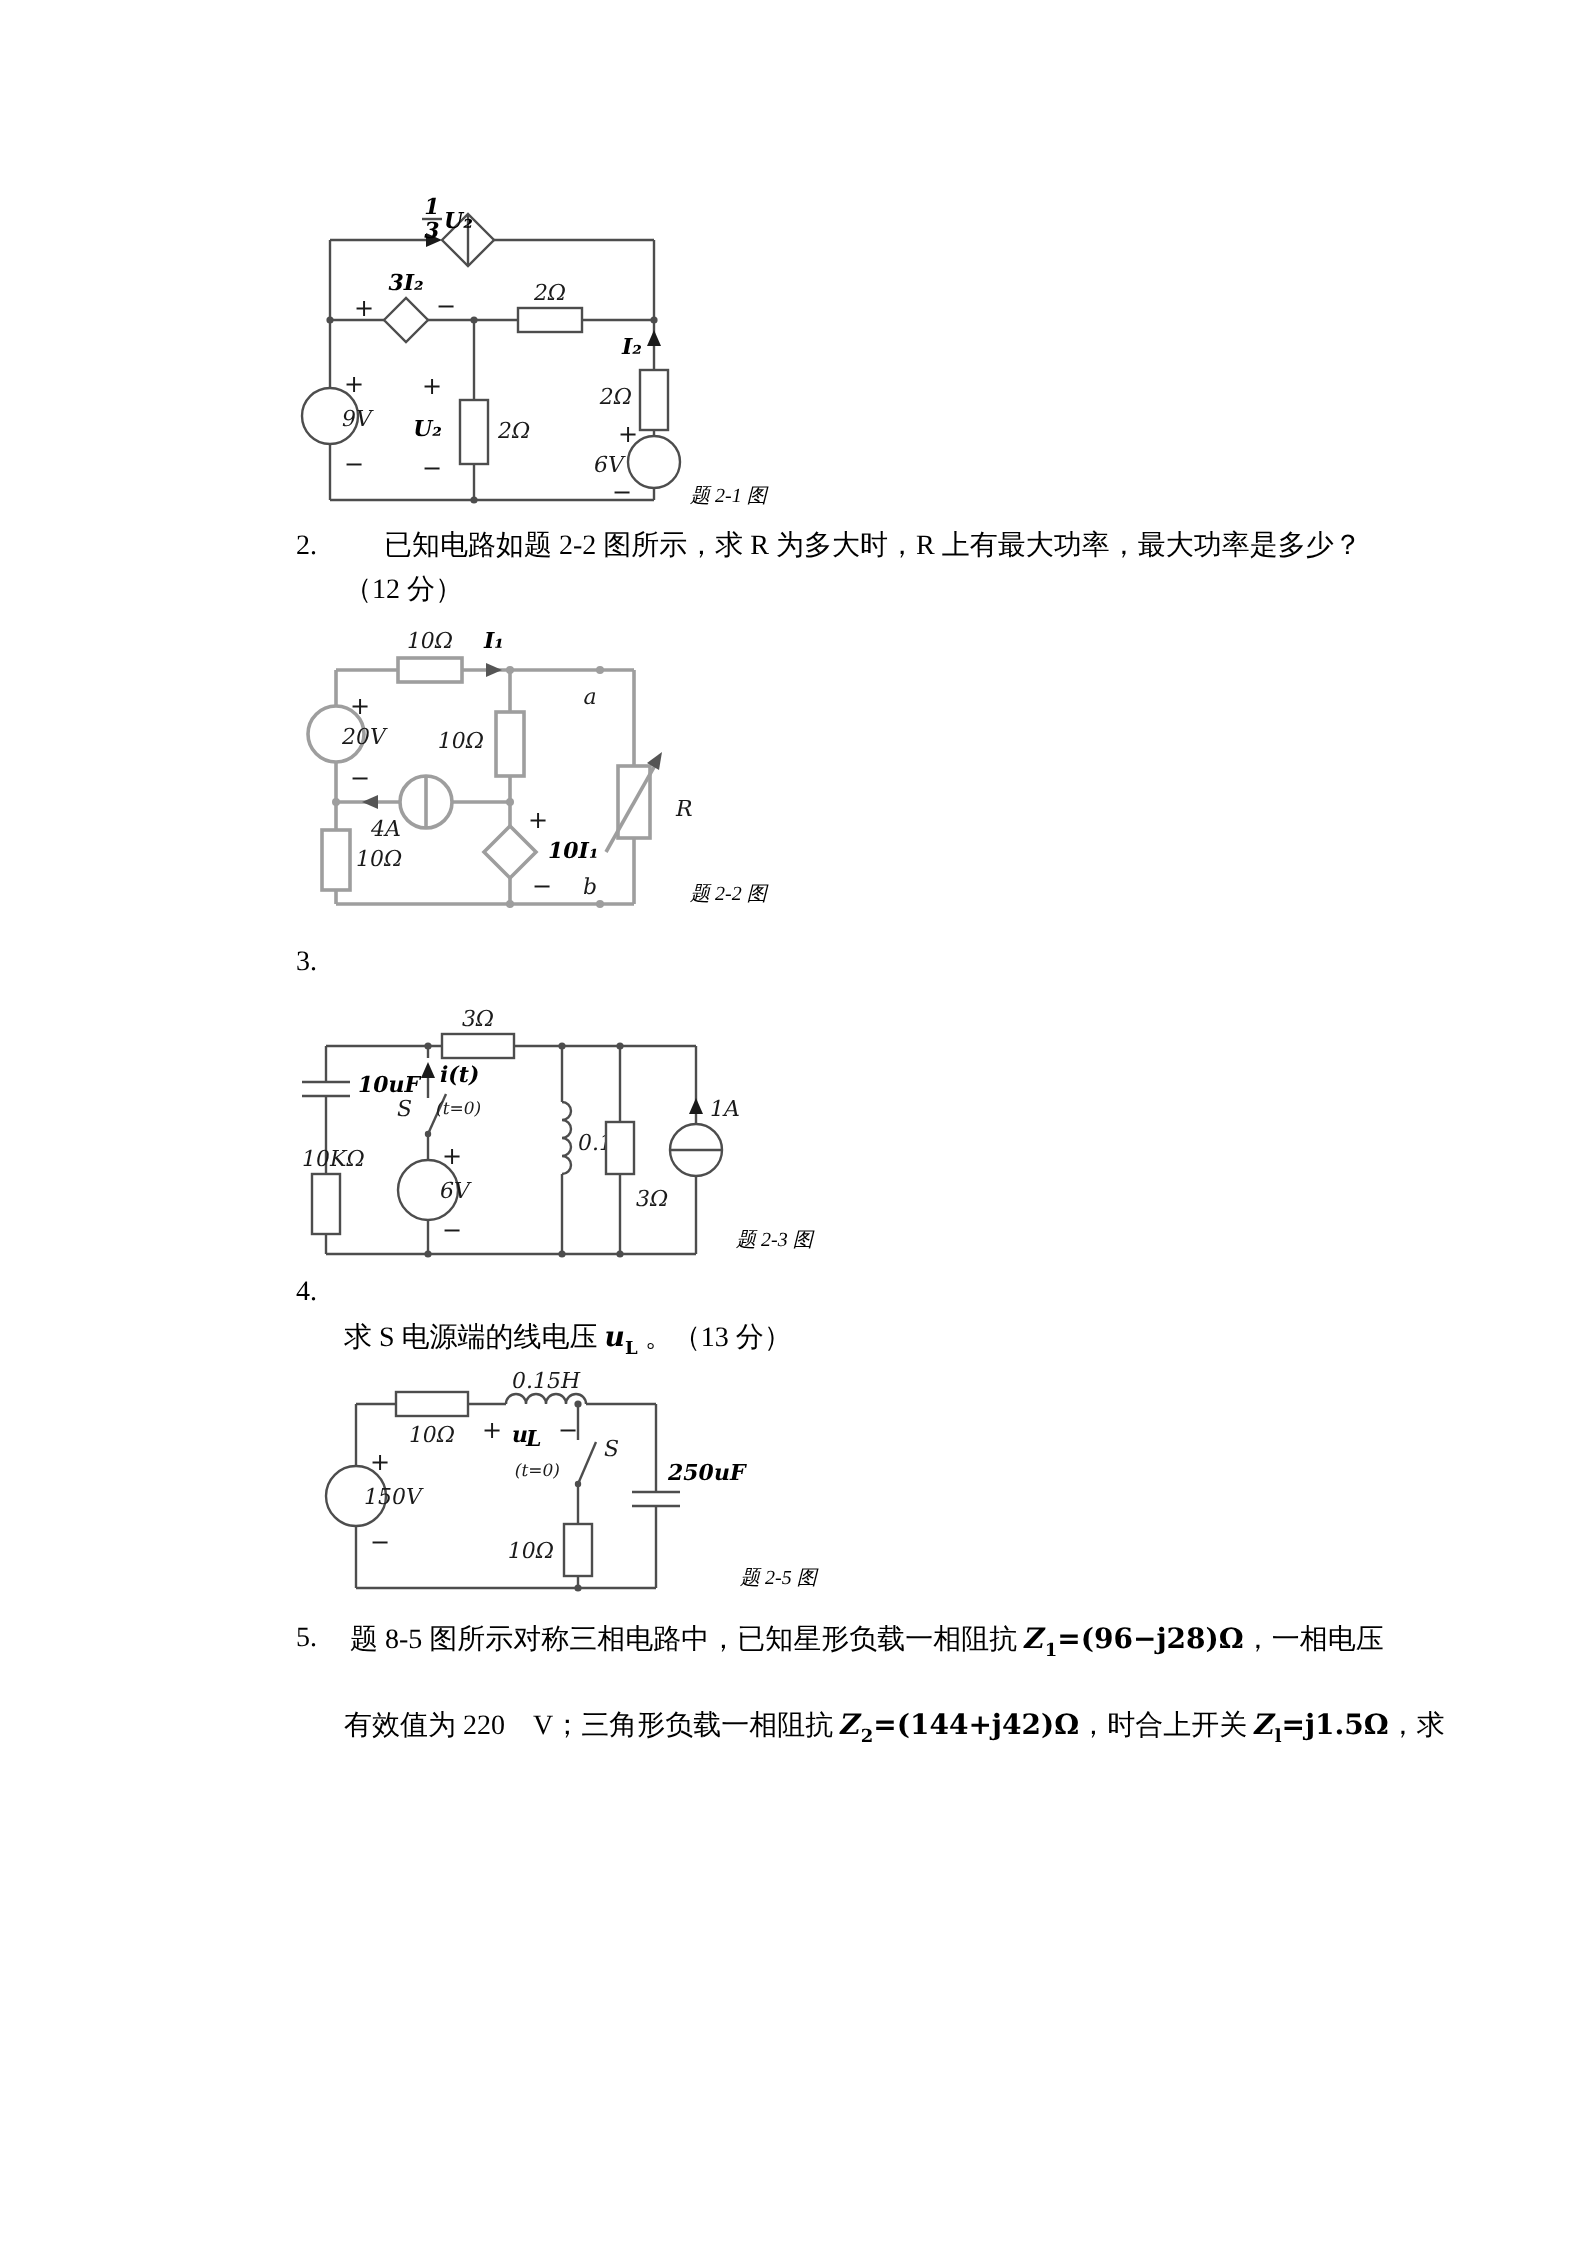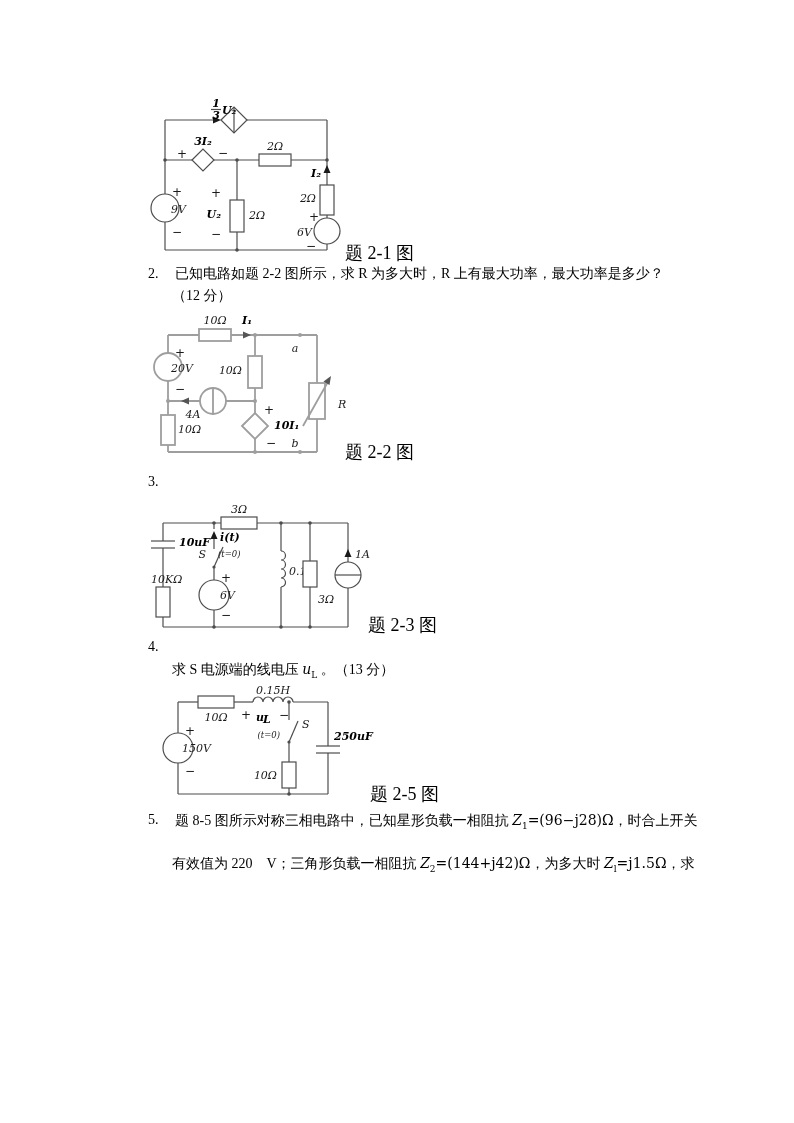--- a/index.html
+++ b/index.html
@@ -1,21 +1,21 @@
 <!DOCTYPE html>
 <html><head>
 <meta charset="utf-8">
 <style>
   html,body{margin:0;padding:0;background:#fff;}
   #page{position:relative;width:794px;height:1123px;background:#fff;overflow:hidden;
         font-family:"Liberation Serif","DejaVu Serif",serif;color:#000;}
   .abs{position:absolute;white-space:nowrap;}
   .qt{font-size:14px;line-height:20px;}
-  .cap{font-size:18px;}
-  .fm{font-weight:normal;font-family:"DejaVu Serif",serif;}
+  .cap{font-size:10px;font-style:italic;}
+  .fm{font-weight:bold;font-family:"DejaVu Serif",serif;}
   .fm i{font-style:italic;}
   .fm sub{font-size:9px;}
   sub.isub{font-size:9px;}
   svg{position:absolute;overflow:visible;}
   .w1{stroke:#4d4d4d;stroke-width:1.2;fill:none;}
   .w2{stroke:#9e9e9e;stroke-width:1.8;fill:none;}
   .box1{stroke:#4d4d4d;stroke-width:1.2;fill:#fff;}
   .box2{stroke:#9e9e9e;stroke-width:1.8;fill:#fff;}
   .dot1{fill:#4d4d4d;stroke:none;}
   .dot2{fill:#9e9e9e;stroke:none;}
@@ -91,21 +91,21 @@
     <g>
       <circle class="dot1" cx="10" cy="65" r="1.8"></circle>
         <circle class="dot1" cx="82" cy="65" r="1.8"></circle>
       <circle class="dot1" cx="172" cy="65" r="1.8"></circle>
         <circle class="dot1" cx="82" cy="155" r="1.8"></circle>
     </g>
   </svg>
   <div class="abs cap" style="left:345px;top:241px">题 2-1 图</div>
 
   <div class="abs qt" style="left:148px;top:264px">2.</div>
-  <div class="abs qt" style="left:175px;top:264px">已知电路如题 2-2 图所示，求 R 为多大时，R 上有最大功率，最大功率是多少？</div>
+  <div class="abs qt" style="left:192px;top:264px">已知电路如题 2-2 图所示，求 R 为多大时，R 上有最大功率，最大功率是多少？</div>
   <div class="abs qt" style="left:172px;top:286px">（12 分）</div>
 
   <svg style="left:143px;top:310px" width="310" height="150" viewBox="0 0 310 150">
     <g class="w2">
       <path d="M25,25 H174"></path>
       <path d="M25,25 V43"></path>
         <path d="M25,71 V142"></path>
       <path d="M112,25 V142"></path>
       <path d="M25,91 H112"></path>
       <path d="M174,25 V142"></path>
@@ -287,16 +287,16 @@
       <text class="ctb" x="176" y="50">250uF</text>
     </g>
     <g>
       <circle class="dot1" cx="131" cy="12" r="1.8"></circle>
         <circle class="dot1" cx="131" cy="104" r="1.8"></circle>
     </g>
   </svg>
   <div class="abs cap" style="left:370px;top:782px">题 2-5 图</div>
 
   <div class="abs qt" style="left:148px;top:810px">5.</div>
-  <div class="abs qt" style="left:175px;top:810px"><span>题 8-5 图所示对称三相电路中，已知星形负载一相阻抗 </span><span class="fm"><i>Z</i><sub>1</sub><span>=(96−j28)Ω</span></span><span>，时合上开关</span></div>
-  <div class="abs qt" style="left:172px;top:853px"><span>有效值为 220　V；三角形负载一相阻抗 </span><span class="fm"><i>Z</i><sub>2</sub><span>=(144+j42)Ω</span></span><span>，为多大时 </span><span class="fm"><i>Z</i><sub>l</sub><span>=j1.5Ω</span></span><span>，求</span></div>
+  <div class="abs qt" style="left:175px;top:810px"><span>题 8-5 图所示对称三相电路中，已知星形负载一相阻抗 </span><span class="fm"><i>Z</i><sub>1</sub><span>=(96−j28)Ω</span></span><span>，一相电压</span></div>
+  <div class="abs qt" style="left:172px;top:853px"><span>有效值为 220　V；三角形负载一相阻抗 </span><span class="fm"><i>Z</i><sub>2</sub><span>=(144+j42)Ω</span></span><span>，时合上开关 </span><span class="fm"><i>Z</i><sub>l</sub><span>=j1.5Ω</span></span><span>，求</span></div>
 
 </div>
 
 </body></html>

